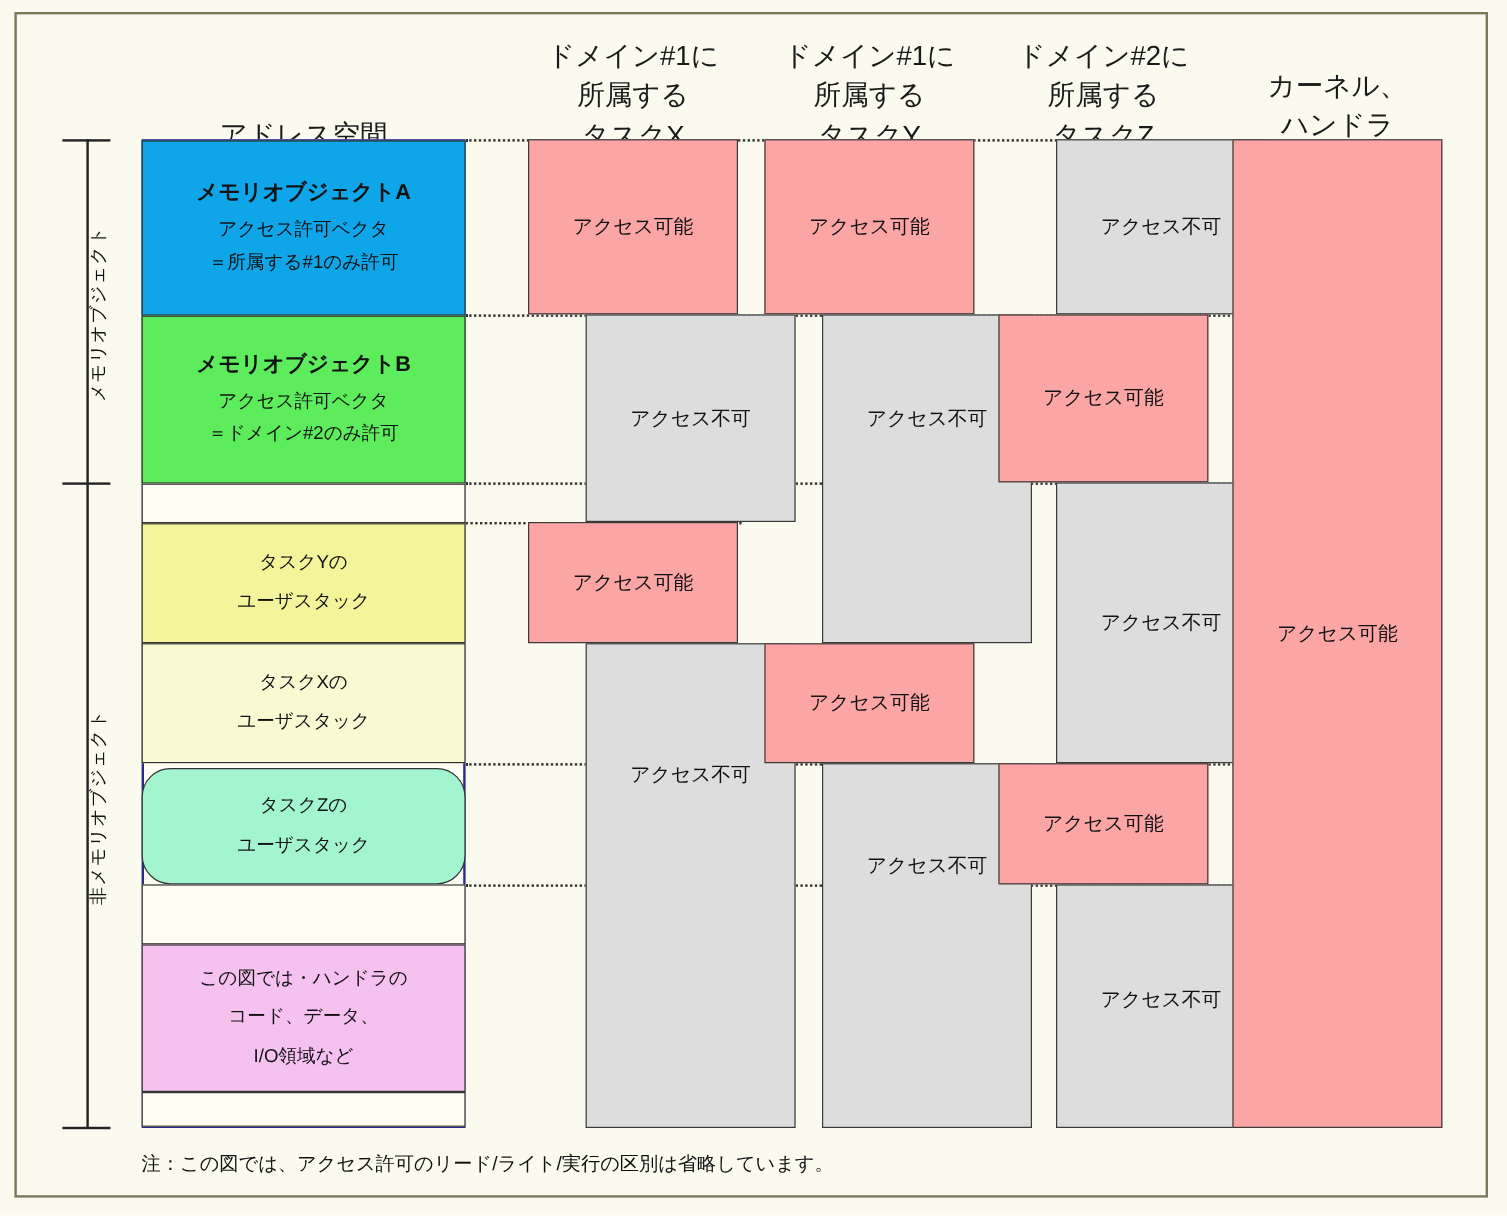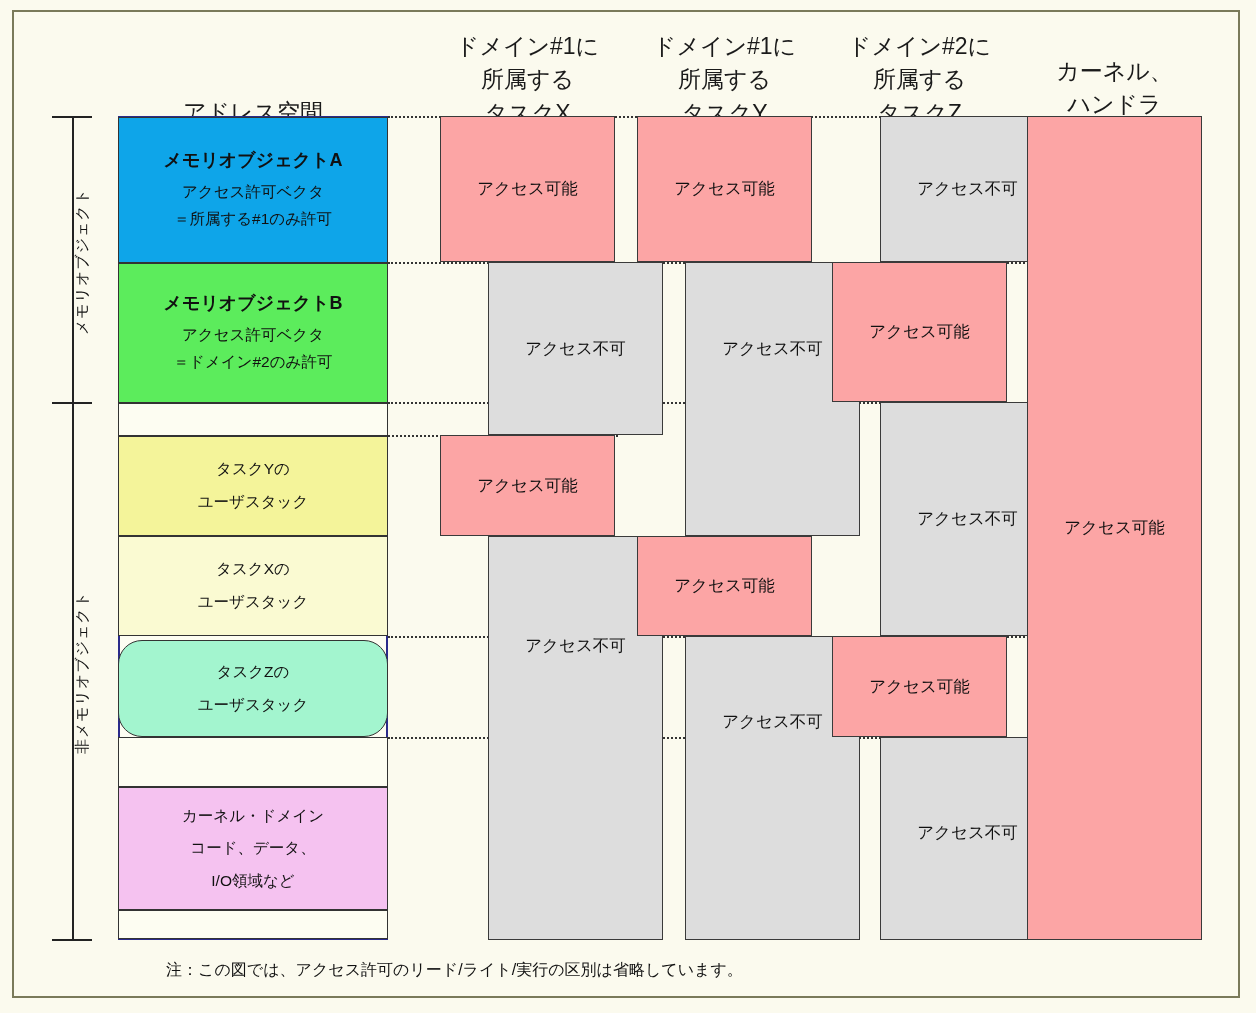--- a/index.html
+++ b/index.html
@@ -114,21 +114,20 @@
     transform: rotate(-90deg);
     transform-origin: 50% 50%;
     letter-spacing: 1px;
   }
 
   
   .footnote {
     position: absolute;
     font-size: 16px;
     color: #111111;
-    margin-left: 48px;
   }
 </style>
 </head>
 <body>
 
 <div id="page">
   <div class="outer-frame"></div>
 
   <div class="col-header" style="left:118px; top:96px; width:270px;">アドレス空間</div>
   <div class="col-header" style="left:440px; top:30px; width:175px;">ドメイン#1に
@@ -179,21 +178,21 @@
   </div>
 
   <div class="addr-block" style="top:640px; height:97px; background:#a3f5cf;border-radius:24px;">
     <div class="stack-line">タスクZの</div>
     <div class="stack-line">ユーザスタック</div>
   </div>
 
   <div class="addr-block" style="top:737px; height:50px; background:#fdfdf2;"></div>
 
   <div class="addr-block" style="top:787px; height:123px; background:#f5c2f0;">
-    <div class="stack-line">カーネル・ドメイン</div>
+    <div class="stack-line">この図では・ハンドラの</div>
     <div class="stack-line">コード、データ、</div>
     <div class="stack-line">I/O領域など</div>
   </div>
 
   <div class="addr-block" style="top:910px; height:29px; background:#fdfdf2;"></div>
 
   <div class="connector" style="left:388px; top:116px; width:645px;"></div>
   <div class="connector" style="left:388px; top:262px; width:645px;"></div>
   <div class="connector" style="left:388px; top:402px; width:645px;"></div>
   <div class="connector" style="left:388px; top:435px; width:230px;"></div>

